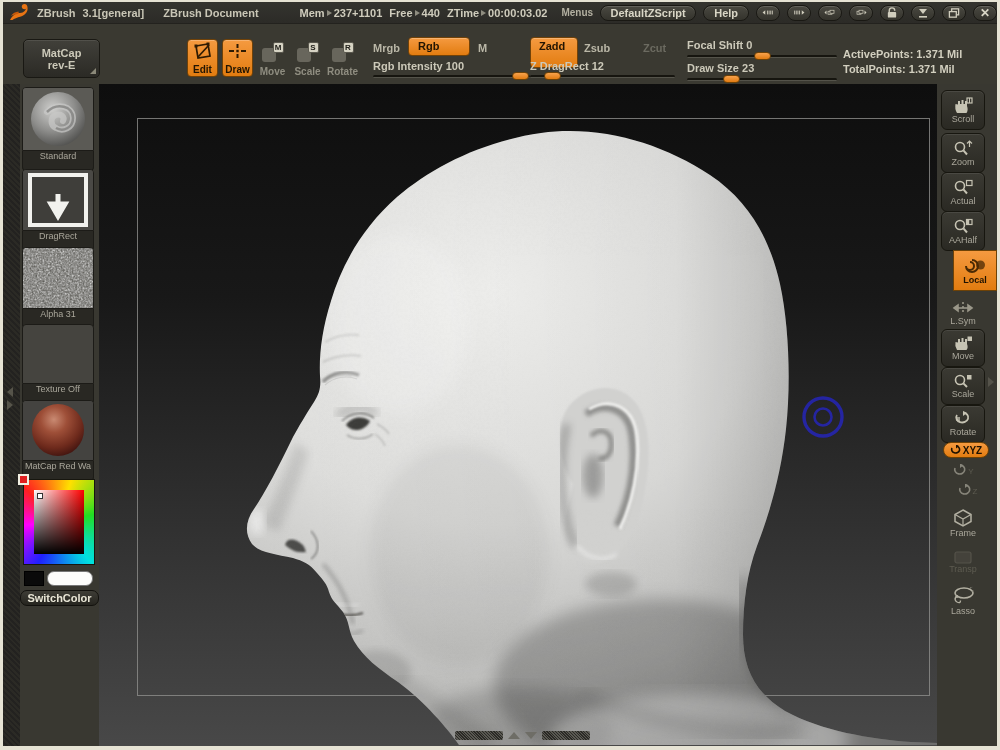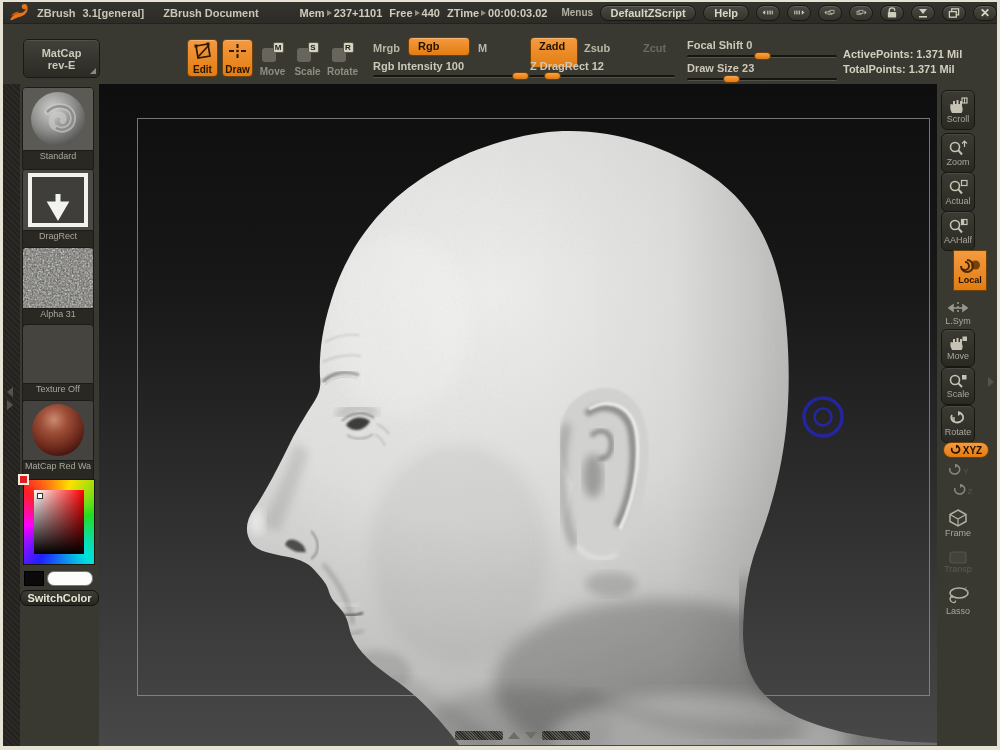--- a/index.html
+++ b/index.html
@@ -97,21 +97,21 @@
   .head-svg { position:absolute; left:0; top:0; }
   .hscroll { position:absolute; left:356px; top:647px; display:flex; align-items:center; gap:5px; }
   .scroll-strip { width:48px; height:9px; border-radius:2px;
     background:repeating-linear-gradient(45deg,#54534c 0 1px,#1f1e1a 1px 2px); opacity:.9; }
   .arr-up { width:0;height:0;border-left:6px solid transparent;border-right:6px solid transparent;border-bottom:7px solid #6e6d66; }
   .arr-dn { width:0;height:0;border-left:6px solid transparent;border-right:6px solid transparent;border-top:7px solid #6e6d66; }
 
   
   .right-palette { position:absolute; left:934px; top:82px; width:60px; height:662px; background:#393831; }
   .right-palette > * { position:absolute; }
-  .rtool { left:4px; width:34px; display:flex; flex-direction:column; align-items:center; justify-content:center; gap:1px; }
+  .rtool { left:4px; width:44px; display:flex; flex-direction:column; align-items:center; justify-content:center; gap:1px; }
   .rtool .lbl { font-size:9px; color:#aaa79b; line-height:9px; white-space:nowrap; }
   .rtool svg { display:block; }
   .rbtn { background:linear-gradient(#3b3a33,#2a2923); border:1px solid #17160f; border-radius:6px;
     box-shadow:inset 0 1px 0 rgba(255,255,255,.08); }
   .ractive { background:linear-gradient(#f59a40,#e27c10); border:1px solid #6e4206; }
   .ractive .lbl { color:#201301; font-weight:bold; }
   .rdim .lbl { color:#5d5b50; }
   .xyz-pill { left:6px; width:46px; height:16px; border-radius:8px; flex-direction:row; gap:2px;
     background:linear-gradient(#f59a40,#e27c10); border:1px solid #6e4206;
     display:flex; align-items:center; justify-content:center;

